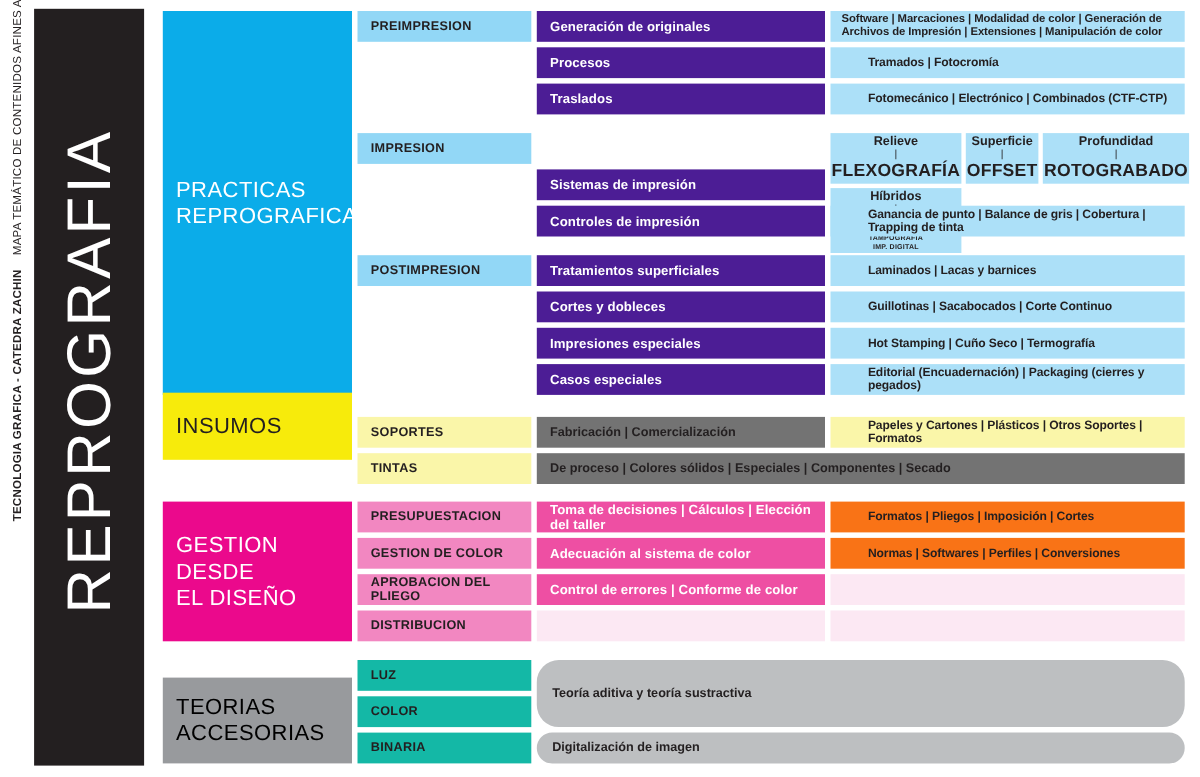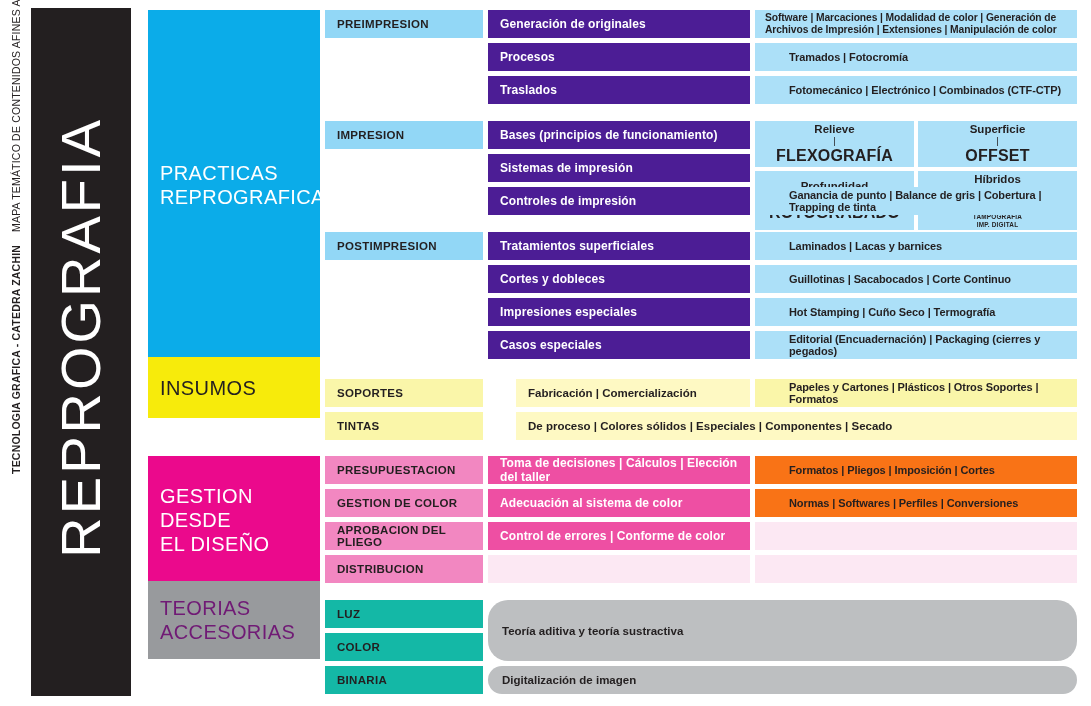--- a/index.html
+++ b/index.html
@@ -23,50 +23,50 @@
   }
   
   .main-block{
     position:absolute; left:148px; width:172px;
     display:flex; align-items:center; padding-left:12px; box-sizing:border-box;
   }
   .main-title{font-size:20px; line-height:1.2; letter-spacing:.4px; white-space:pre-line;}
   .blk-cyan{top:10px; height:349px; background:#0BACE9; color:#fff;}
   .blk-yellow{top:357px; height:61px; background:#F7EB0B; color:#231F20;}
   .blk-magenta{top:456px; height:127px; background:#EB098C; color:#fff;}
-  .blk-gray{top:581px; height:78px; background:#989A9D; color:#701a75;}
+  .blk-gray{top:616px; height:78px; background:#989A9D; color:#000000;}
   
   .grp{
     position:absolute; left:325px; width:752px;
     display:grid; grid-template-columns:158px 262px 322px; gap:5px; grid-auto-rows:28px;
   }
   .g-pre{top:10px;} .g-imp{top:121px;} .g-post{top:232px;}
   .g-ins{top:379px;border-radius:25px;} .g-ges{top:456px;} .g-teo{top:600px;}
   .cell{display:flex; align-items:center; padding:0 12px; box-sizing:border-box; overflow:hidden;}
   .colL{grid-column:1;} .colM{grid-column:2;} .colR{grid-column:3;padding-left:34px;}
   .r1{grid-row:1;} .r2{grid-row:2;} .r3{grid-row:3;} .r4{grid-row:4;}
   .span-rows{grid-row:1 / -1;}
   .lbl{font-weight:700; font-size:11.5px; letter-spacing:.3px; color:#231F20;}
   .midtxt{font-weight:700; font-size:12px; color:#fff; letter-spacing:.1px;}
   .rgttxt{font-weight:700; font-size:11px; color:#231F20; letter-spacing:-0.1px;}
   .two-line{font-size:10.3px; line-height:1.2; padding:3px 10px;}
   
   .c-lbl{background:#92D7F6;} .c-mid{background:#4c1d95;} .c-light{background:#ACE0F8;}
   
-  .y-bright{background:#fef9c3;margin-left:28px;} .y-pale{background:#FAF6A9;}
+  .y-bright{background:#737373;} .y-pale{background:#FAF6A9;}
   .y-txt{color:#231F20; font-weight:700; font-size:11.5px;}
   
   .m-lbl{background:#F287C1;} .m-mid{background:#EE4FA3;} .m-light{background:#f97316;} .m-faint{background:#FCE8F3;}
   
   .gy-lbl{background:#14b8a6;} .gy-panel{background:#BDBFC1;border-radius:20px;}
   .gy-txt{color:#231F20; font-weight:700; font-size:11.5px;}
   
   .matrix{
     grid-column:3; grid-row:1 / 3;
-    display:grid; grid-template-columns:repeat(2,1fr); gap:4px;
+    display:grid; grid-template-columns:repeat(3,1fr); gap:4px;
   }
   .mbox{
     background:#ACE0F8; display:flex; flex-direction:column; align-items:center; justify-content:center;
     text-align:center; color:#231F20; padding:2px 1px; box-sizing:border-box;
   }
   .mb-title{font-weight:700; font-size:11.5px;}
   .mb-div{font-weight:400; font-size:9.5px; line-height:1.1; margin:1px 0;}
   .mb-sub{font-weight:700; font-size:16px; letter-spacing:.2px;}
   .mb-sub-sm{font-weight:700; font-size:6.4px; line-height:1.18; letter-spacing:.2px;}
 </style>
@@ -105,21 +105,20 @@
     <div class="cell colM r1 c-mid midtxt">Generación de originales</div>
     <div class="cell colR r1 c-light rgttxt two-line">Software | Marcaciones | Modalidad de color | Generación de Archivos de Impresión | Extensiones | Manipulación de color</div>
     <div class="cell colM r2 c-mid midtxt">Procesos</div>
     <div class="cell colR r2 c-light rgttxt">Tramados | Fotocromía</div>
     <div class="cell colM r3 c-mid midtxt">Traslados</div>
     <div class="cell colR r3 c-light rgttxt">Fotomecánico | Electrónico | Combinados (CTF-CTP)</div>
   </div>
 
   <div class="grp g-imp">
     <div class="cell colL span-rows lbl c-lbl">IMPRESION</div>
-    <div class="cell colM r1 c-mid midtxt">Bases (principios de funcionamiento)</div>
     <div class="cell colM r2 c-mid midtxt">Sistemas de impresión</div>
     <div class="cell colM r3 c-mid midtxt">Controles de impresión</div>
     <div class="matrix">
       <div class="mbox">
         <span class="mb-title">Relieve</span>
         <span class="mb-div">|</span>
         <span class="mb-sub">FLEXOGRAFÍA</span>
       </div>
       <div class="mbox">
         <span class="mb-title">Superficie</span>

